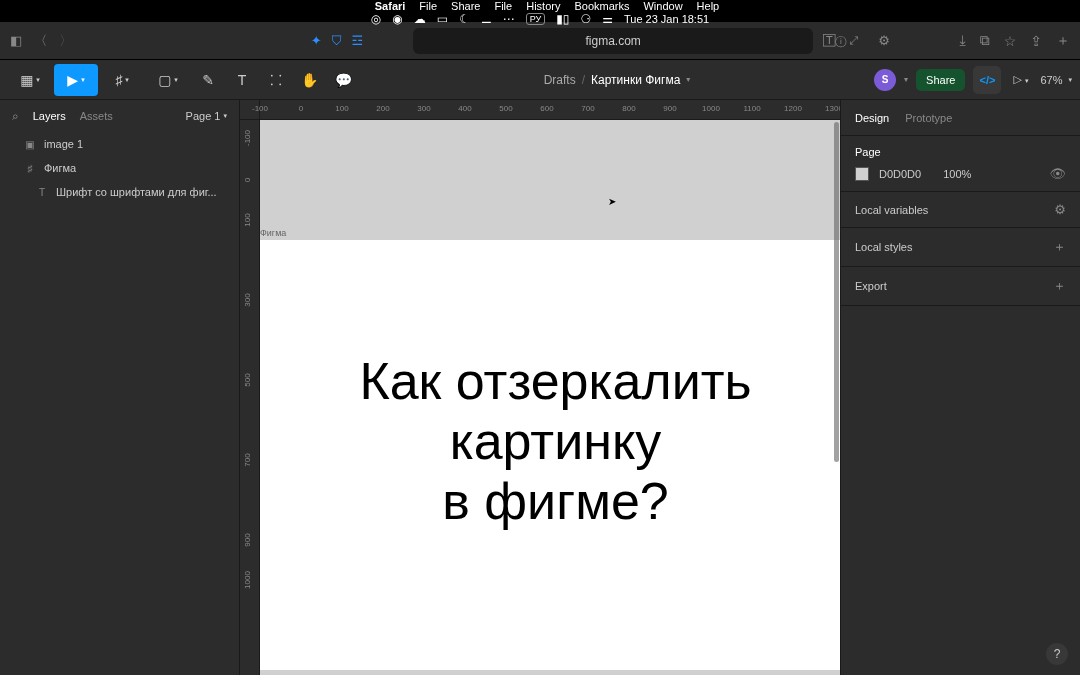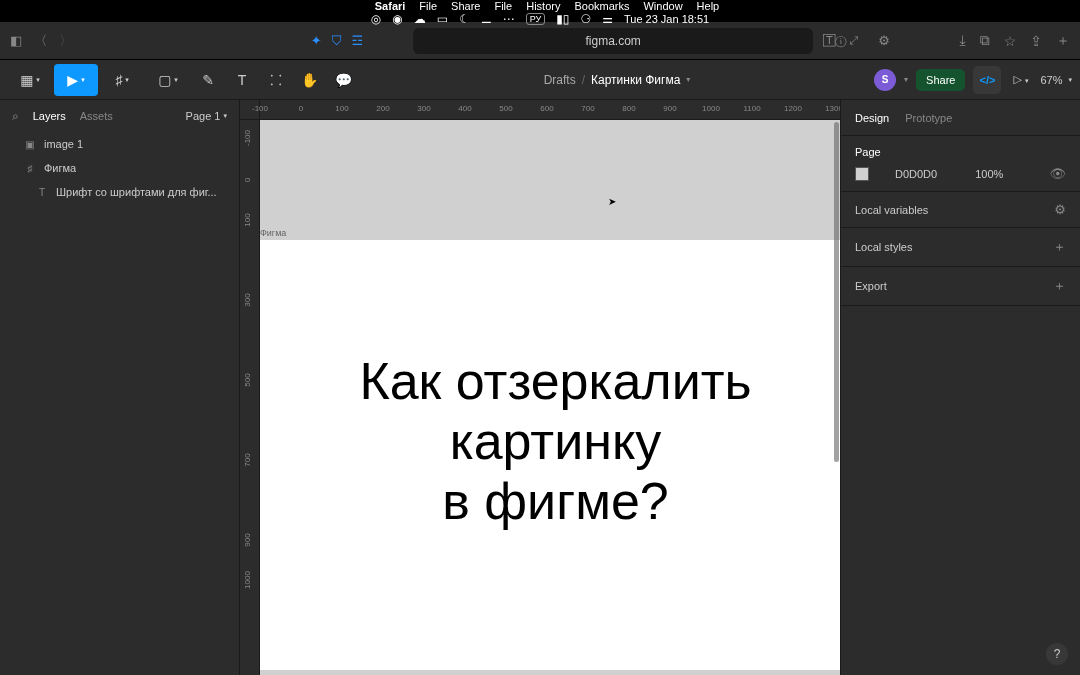--- a/index.html
+++ b/index.html
@@ -67,21 +67,21 @@
 .cursor { position: absolute; top: 76px; left: 348px; font-size: 10px; color: #000; }
 .scroll-v { position: absolute; right: 1px; top: 22px; width: 5px; height: 340px; background: rgba(100,100,100,0.6); border-radius: 3px; }
 
 
 .right-panel { width: 240px; background: #2c2c2c; border-left: 1px solid #1a1a1a; color: #ccc; font-size: 11px; }
 .rp-tabs { display: flex; height: 36px; align-items: center; padding: 0 14px; gap: 16px; border-bottom: 1px solid #1a1a1a; }
 .rp-tabs .tab-active { color: #fff; }
 .rp-tabs .tab-inactive { color: #888; }
 .rp-section { padding: 10px 14px; border-bottom: 1px solid #1a1a1a; }
 .rp-title { color: #fff; margin-bottom: 8px; font-size: 11px; }
-.rp-row { display: flex; align-items: center; gap: 26px; }
+.rp-row { display: flex; align-items: center; gap: 10px; }
 .swatch { width: 14px; height: 14px; background: #d0d0d0; border: 1px solid #555; }
 .rp-row .val { color: #ccc; }
 .rp-row .pct { margin-left: 12px; }
 .rp-row .eye { margin-left: auto; color: #888; font-size: 13px; }
 .rp-sec-row { display: flex; justify-content: space-between; align-items: center; }
 .rp-sec-row .plus, .rp-sec-row .slider { color: #888; font-size: 13px; }
 
 
 .help { position: absolute; bottom: 10px; right: 12px; width: 22px; height: 22px; border-radius: 50%; background: #383838; color: #ccc; display: flex; align-items: center; justify-content: center; font-size: 12px; }
 </style>

